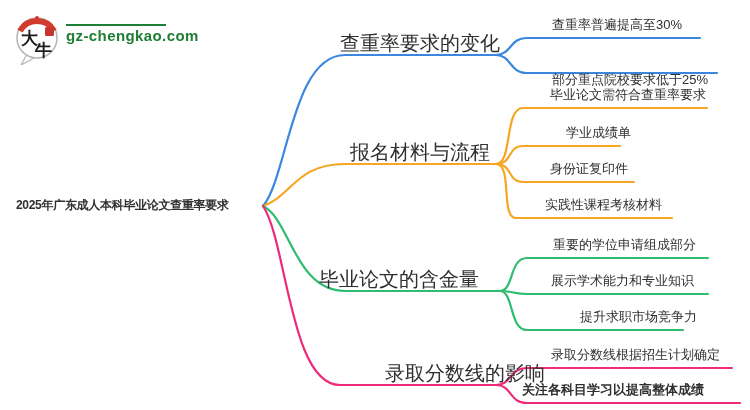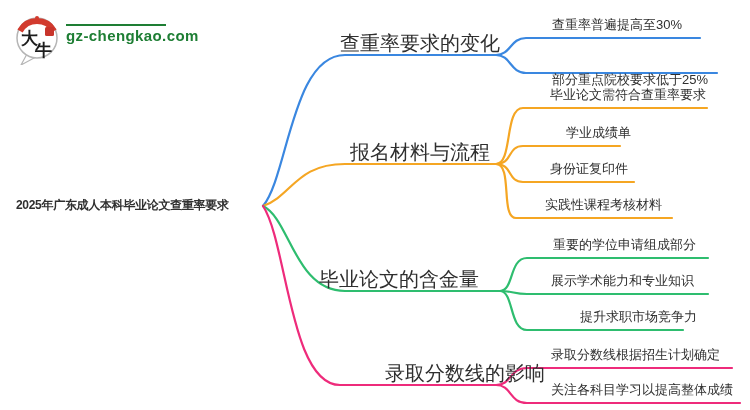--- a/index.html
+++ b/index.html
@@ -83,13 +83,13 @@
 <div class="label child-label" style="left:550px;top:87px;">毕业论文需符合查重率要求</div>
 <div class="label child-label" style="left:550px;top:125px;margin-left:16px;">学业成绩单</div>
 <div class="label child-label" style="left:550px;top:161px;">身份证复印件</div>
 <div class="label child-label" style="left:545px;top:197px;">实践性课程考核材料</div>
 
 <div class="label child-label" style="left:553px;top:237px;">重要的学位申请组成部分</div>
 <div class="label child-label" style="left:551px;top:273px;">展示学术能力和专业知识</div>
 <div class="label child-label" style="left:553px;top:309px;margin-left:27px;">提升求职市场竞争力</div>
 
 <div class="label child-label" style="left:551px;top:347px;text-align:right;">录取分数线根据招生计划确定</div>
-<div class="label child-label" style="left:551px;top:382px;">关注各科目学习以提高整体成绩</div>
+<div class="label child-label" style="left:522px;top:382px;font-weight:bold;">关注各科目学习以提高整体成绩</div>
 
 </body></html>

